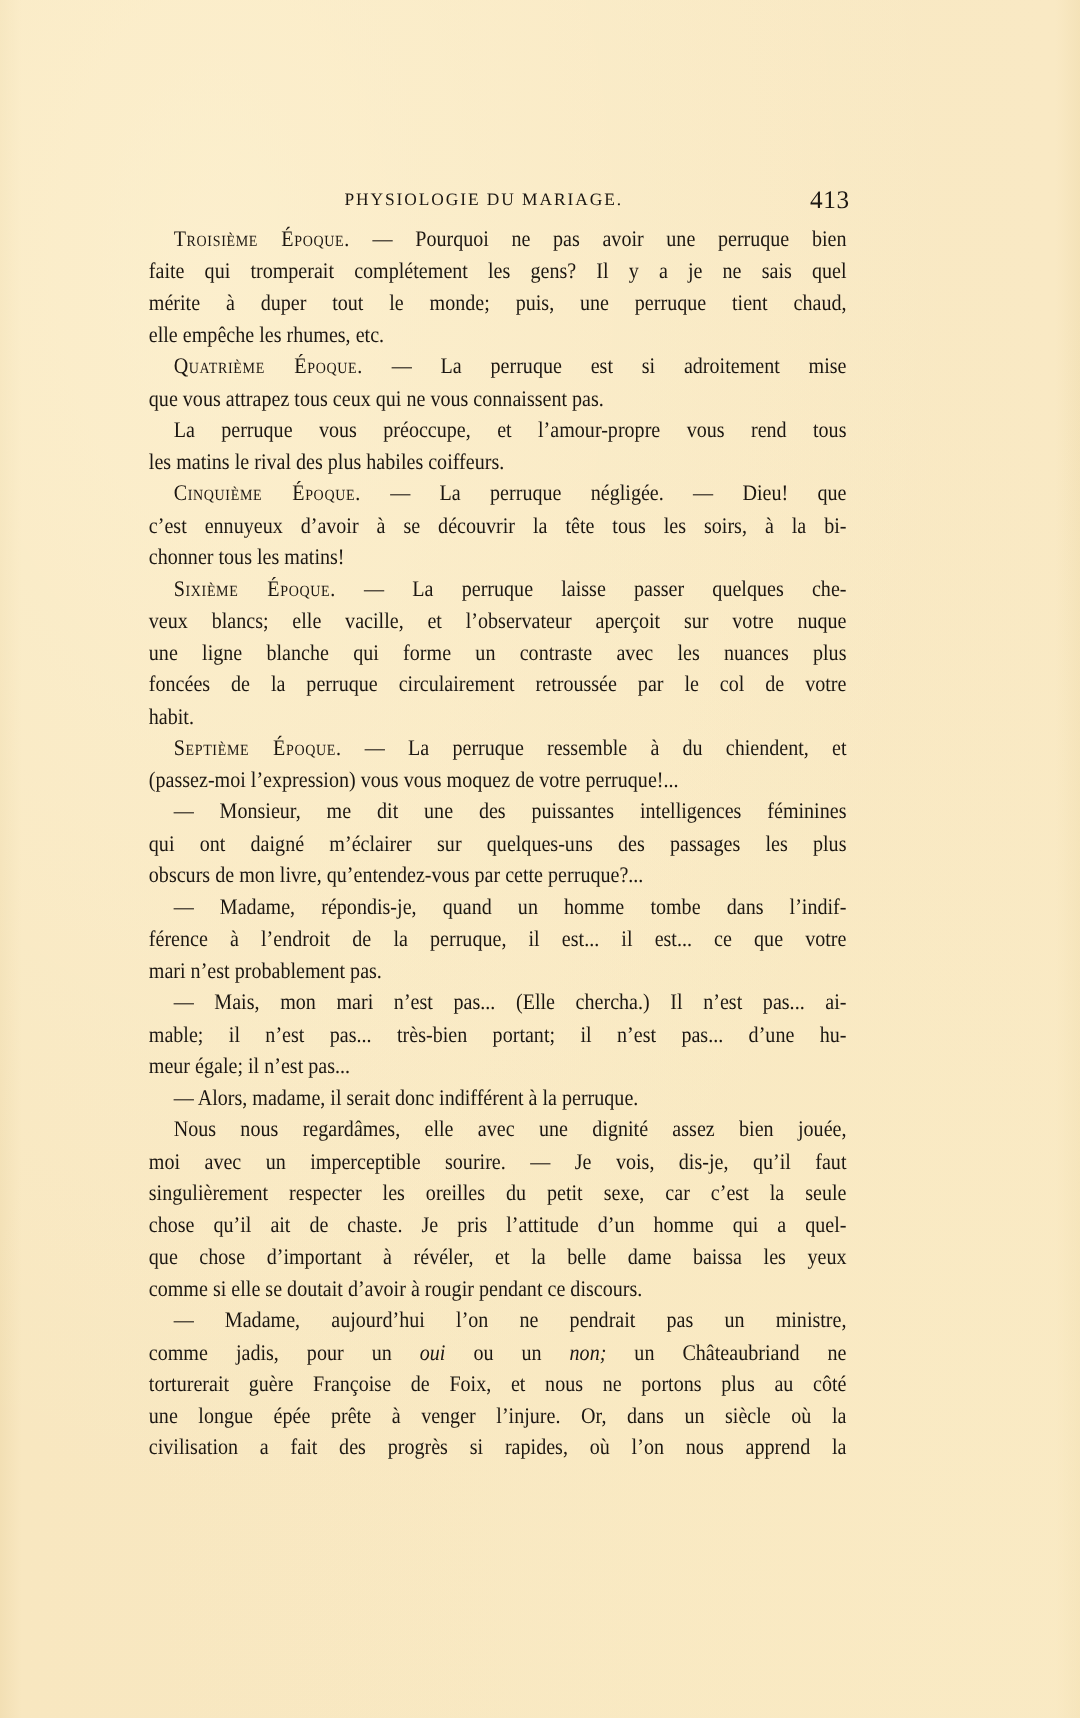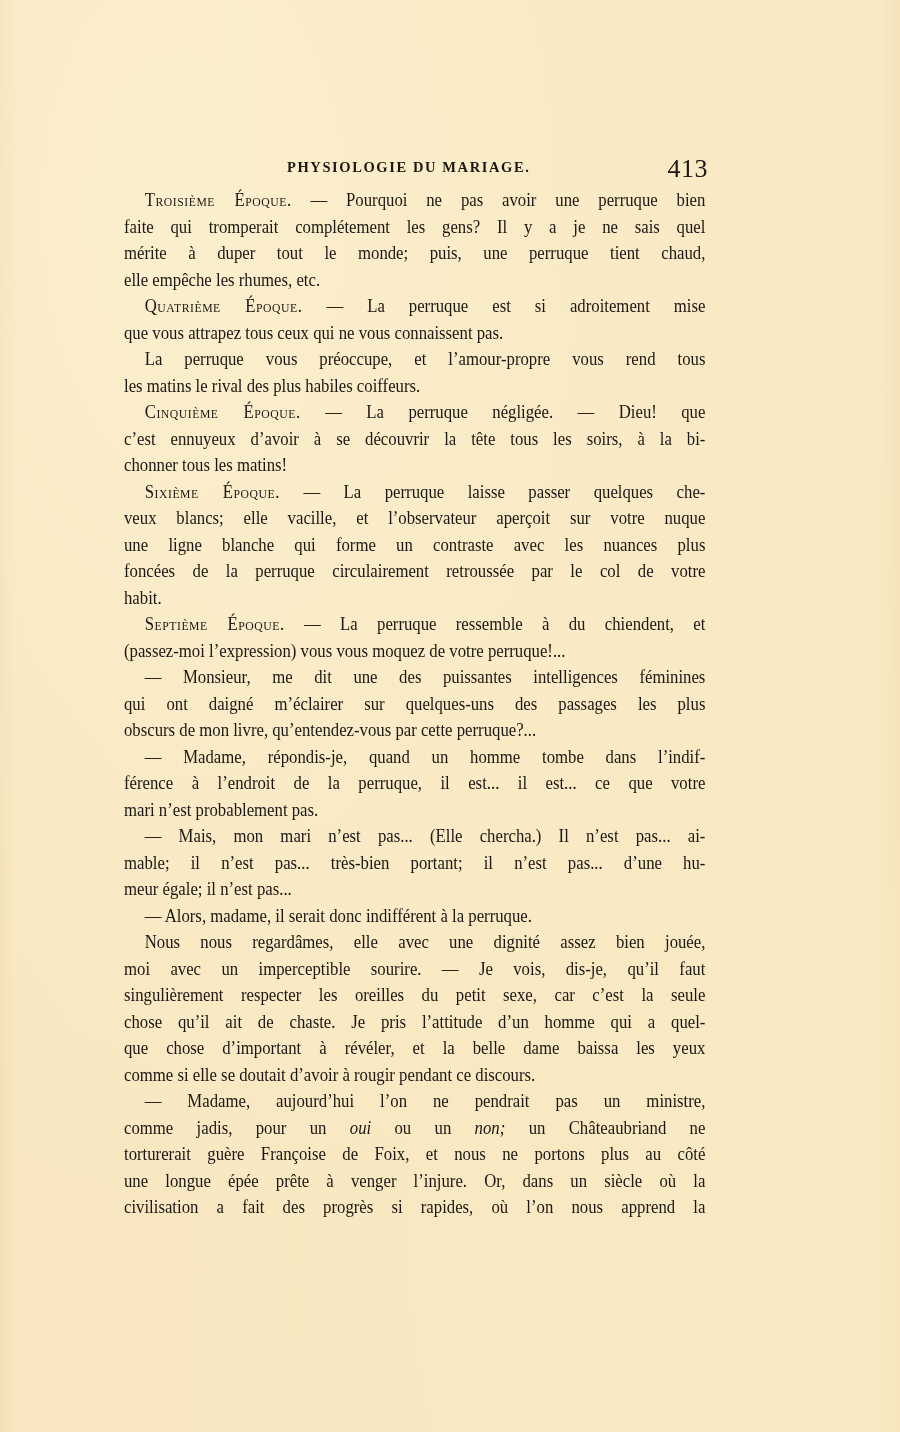--- a/index.html
+++ b/index.html
@@ -30,29 +30,29 @@
       top: 156px;
       left: 0;
       width: 582px;
       height: 28px;
     }
     .running-title {
       position: absolute;
       left: 163px;
       top: 3px;
       font-size: 14.5px;
-      font-weight: bold;
+      font-weight: normal;
       letter-spacing: 1.6px;
       white-space: nowrap;
     }
     .page-number {
       position: absolute;
       right: -2px;
       top: -2px;
-      font-size: 26px;
+      font-size: 21px;
       letter-spacing: 0.5px;
     }
     .body-text {
       position: absolute;
       top: 187px;
       left: 0;
       width: 582px;
       font-family: Liberation Serif, serif;
     }
     .line {

